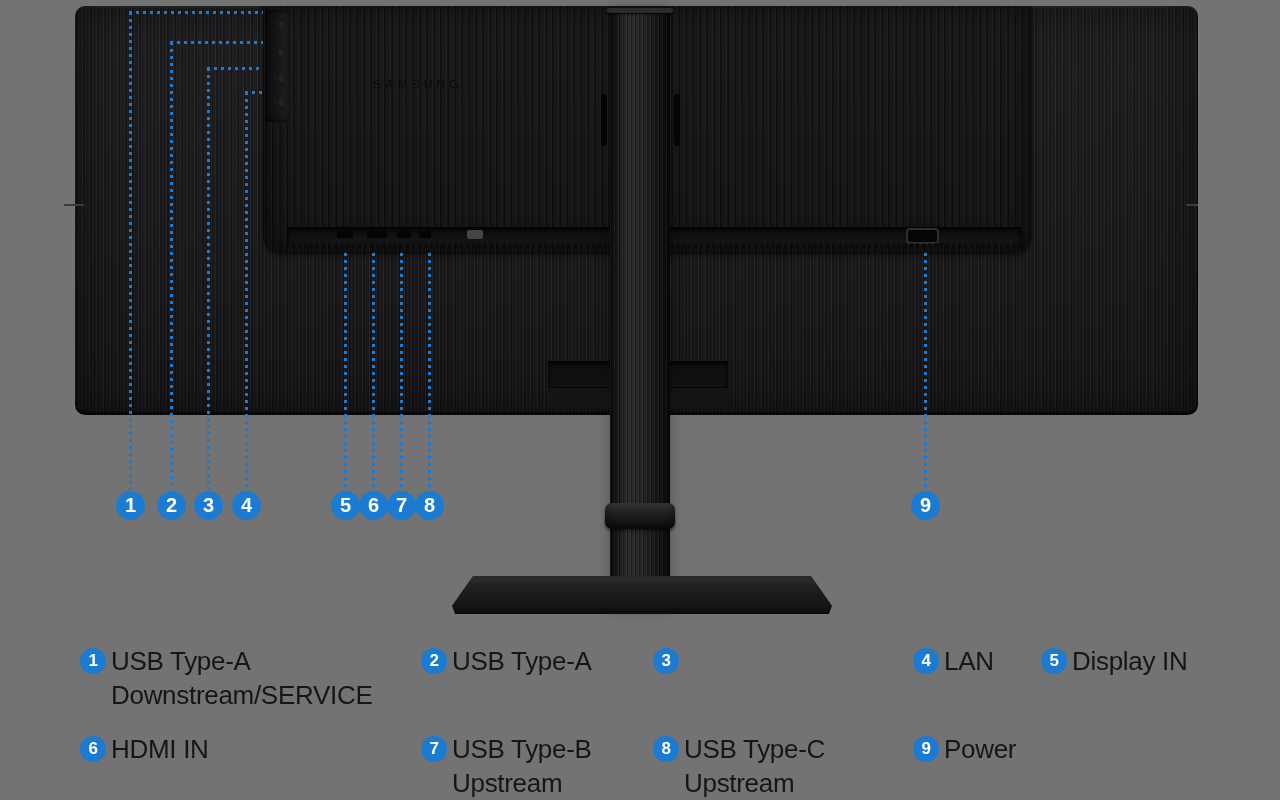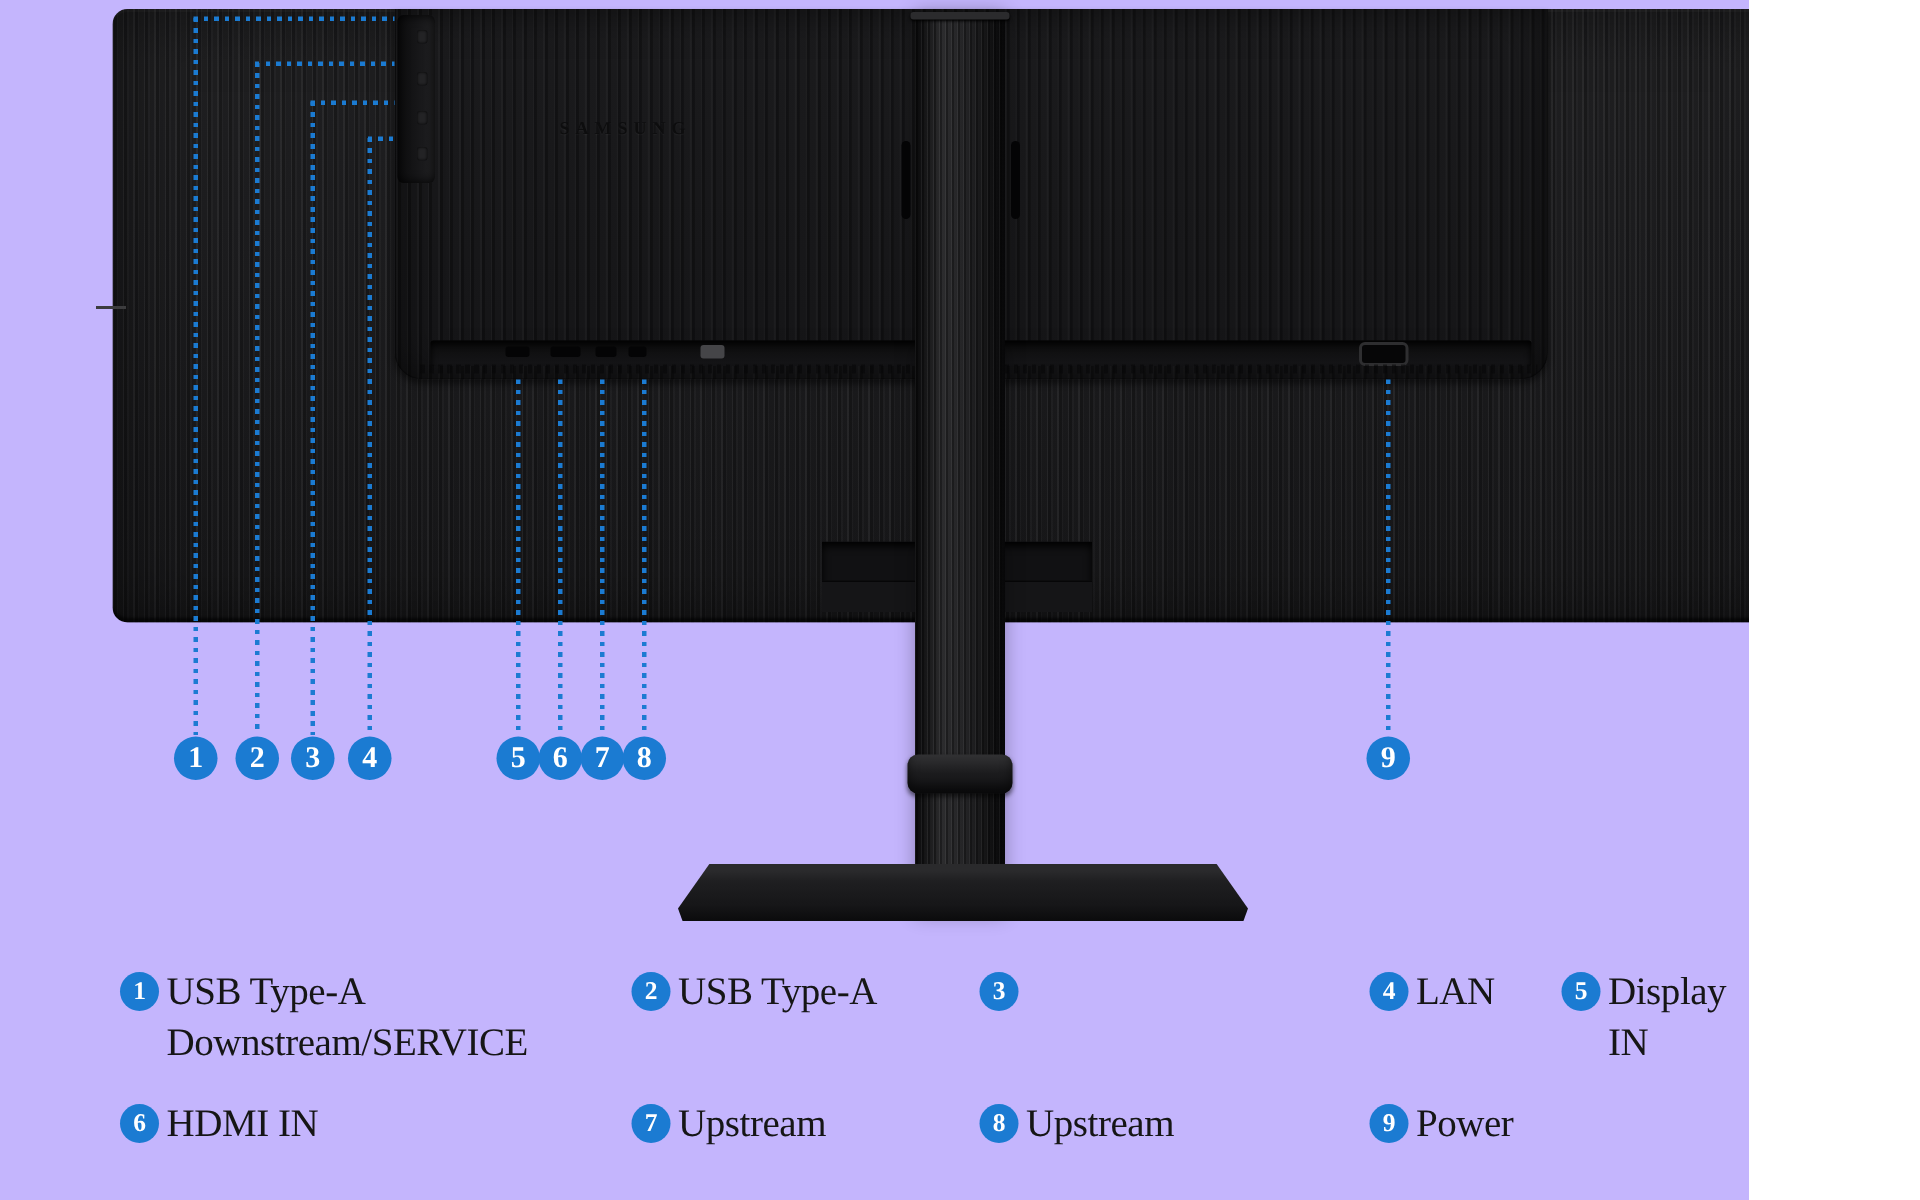--- a/index.html
+++ b/index.html
@@ -1,17 +1,17 @@
 <!DOCTYPE html>
 <html style="--accent: #1b7bd2;"><head>
 <meta charset="utf-8">
 <style>
   html,body{margin:0;padding:0;background:#fff;}
-  .stage{position:relative;width:1166px;height:800px;background:#c4b5fd;overflow:hidden;
-         font-family:Liberation Serif, serif;}
+  .stage{position:relative;width:1280px;height:800px;background:#737373;overflow:hidden;
+         font-family:Liberation Sans, sans-serif;}
 
   
   .monitor{position:absolute;left:75px;top:6px;width:1123px;height:409px;border-radius:10px;
     background:
       repeating-linear-gradient(90deg, rgba(255,255,255,0.045) 0 1px, rgba(0,0,0,0.26) 1px 3px,
                                  rgba(255,255,255,0.015) 3px 4px, rgba(0,0,0,0.10) 4px 7px),
       linear-gradient(180deg,#222224,#1d1d1f 55%,#18181a);
     box-shadow: inset 0 0 46px rgba(0,0,0,0.5), inset 0 -3px 2px rgba(0,0,0,0.65), inset 0 2px 1px rgba(255,255,255,0.04);}
   .edge-tick{position:absolute;height:2px;background:#3c3c3e;}
 
@@ -164,26 +164,28 @@
 
   <div class="legend-item" style="left:80px;top:732px;">
     <div class="legend-num">6</div>
     <div>
       <div>HDMI IN</div>
     </div>
   </div>
   <div class="legend-item" style="left:421px;top:732px;">
     <div class="legend-num">7</div>
     <div>
+      <div>USB Type-B</div>
       <div>Upstream</div>
     </div>
   </div>
   <div class="legend-item" style="left:653px;top:732px;">
     <div class="legend-num">8</div>
     <div>
+      <div>USB Type-C</div>
       <div>Upstream</div>
     </div>
   </div>
   <div class="legend-item" style="left:913px;top:732px;">
     <div class="legend-num">9</div>
     <div>
       <div>Power</div>
     </div>
   </div>
 

